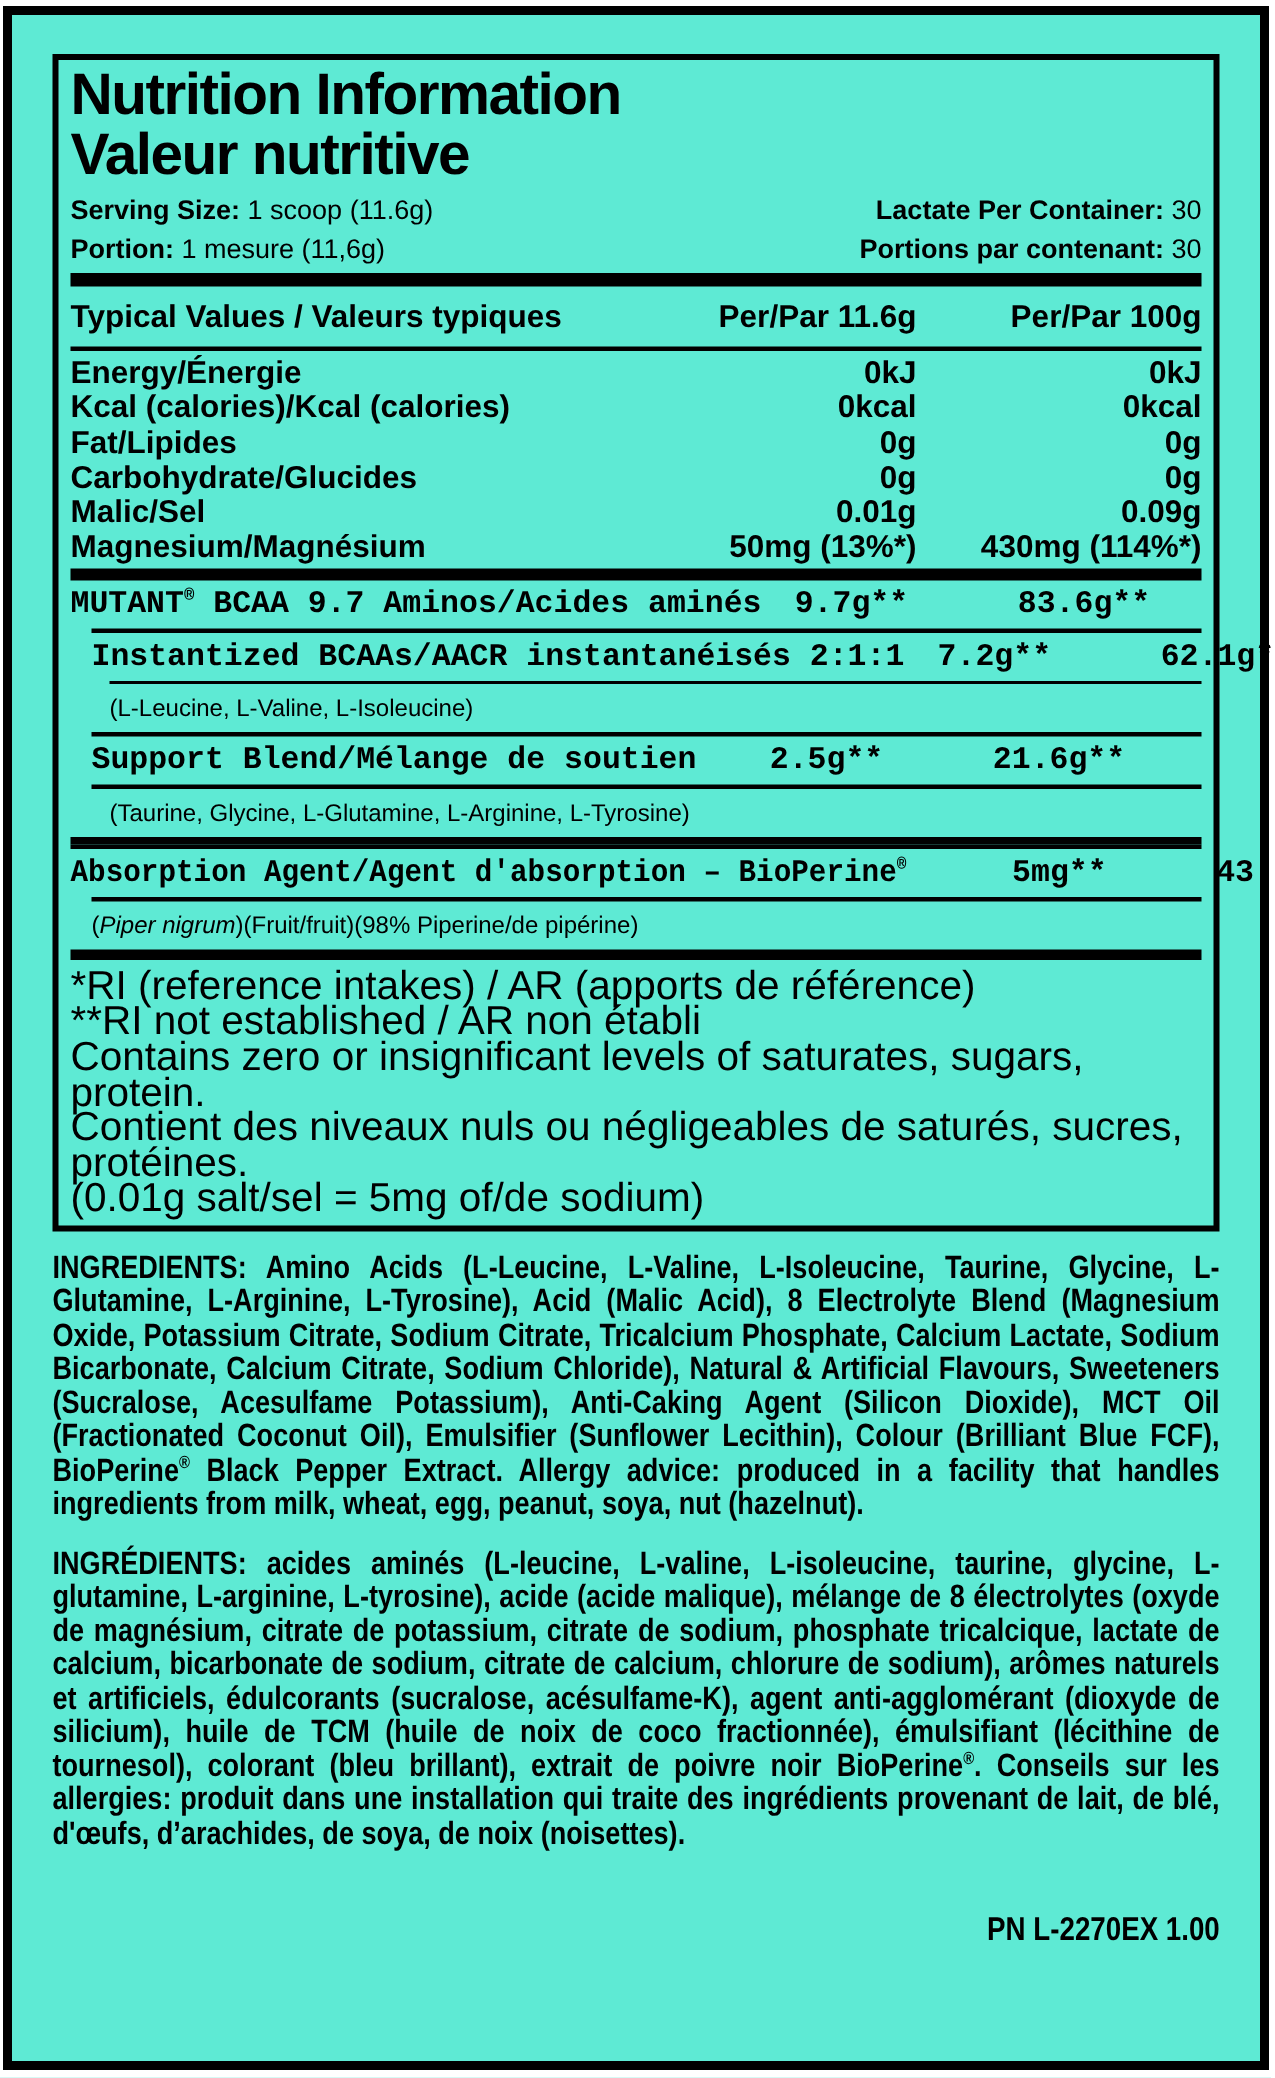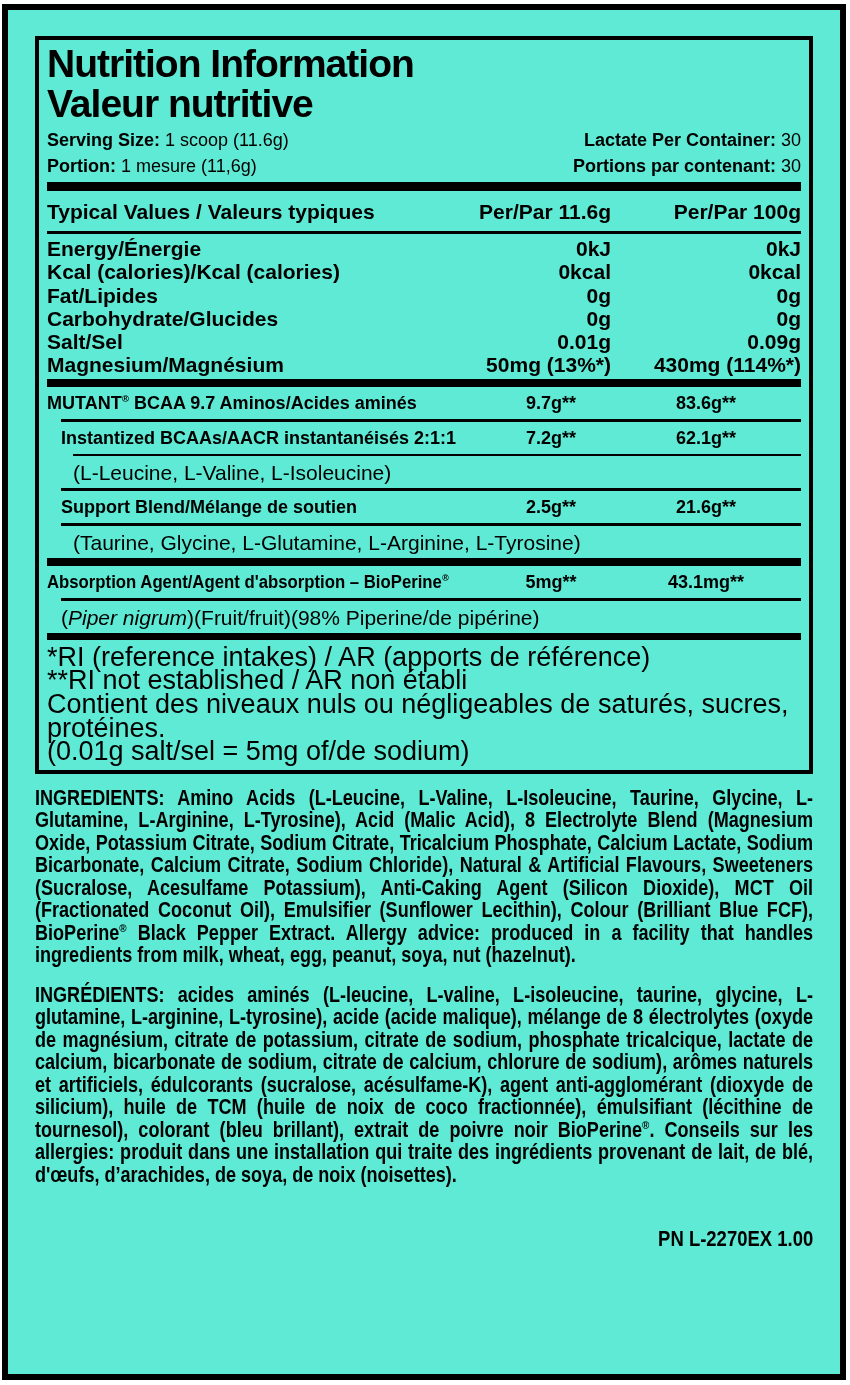--- a/index.html
+++ b/index.html
@@ -42,28 +42,29 @@
   .row {
     display: grid; grid-template-columns: 1fr 150px 190px;
     font-size: 21px; font-weight: bold;
   }
   .row .c1, .row .c2 { text-align: right; white-space: nowrap; }
   .header-row { padding: 9px 0 7px 0; }
   .vrows { padding: 3px 0 2px 0; }
   .vrows .row { line-height: 23.3px; }
   .srow {
     display: grid; grid-template-columns: 1fr 120px 190px;
-    font-size: 18px; font-weight: bold; line-height: 23px;
+    font-size: 21px; font-weight: bold; line-height: 23px;
     padding: 5px 0 4px 0;
+    font-family: Liberation Mono, monospace;
   }
   .srow .c1, .srow .c2 { text-align: center; white-space: nowrap; }
   .srow .lab { white-space: nowrap; }
   .squeeze { display: inline-block; transform: scaleX(0.93); transform-origin: 0 50%; white-space: nowrap; }
   .comp-row {
-    font-size: 21px; font-weight: normal; line-height: 23px;
+    font-size: 16px; font-weight: normal; line-height: 23px;
     padding: 5px 0 4px 0;
   }
   sup { font-size: 55%; vertical-align: super; line-height: 0; }
   .footnotes { font-size: 27px; line-height: 23.6px; padding-top: 6px; }
   
   .cond {
     width: 119.05%;
     transform: scaleX(0.84); transform-origin: 0 0;
   }
   .ing {
@@ -123,21 +124,21 @@
         <span>Fat/Lipides</span>
         <span class="c1">0g</span>
         <span class="c2">0g</span>
       </div>
       <div class="row">
         <span>Carbohydrate/Glucides</span>
         <span class="c1">0g</span>
         <span class="c2">0g</span>
       </div>
       <div class="row">
-        <span>Salt/Sel</span>
+        <span>Malic/Sel</span>
         <span class="c1">0.01g</span>
         <span class="c2">0.09g</span>
       </div>
       <div class="row">
         <span>Magnesium/Magnésium</span>
         <span class="c1">50mg (13%*)</span>
         <span class="c2">430mg (114%*)</span>
       </div>
     </div>
 
@@ -178,20 +179,21 @@
       <span class="c2">43.1mg**</span>
     </div>
     <div class="sep3 ind1"></div>
 
     <div class="comp-row ind1"><span>(</span><span class="it">Piper nigrum</span><span>)(Fruit/fruit)(98% Piperine/de pipérine)</span></div>
     <div class="bar bar-7"></div>
 
     <div class="footnotes">
       <div>*RI (reference intakes) / AR (apports de référence)</div>
       <div>**RI not established / AR non établi</div>
+      <div>Contains zero or insignificant levels of saturates, sugars, protein.</div>
       <div>Contient des niveaux nuls ou négligeables de saturés, sucres, protéines.</div>
       <div>(0.01g salt/sel = 5mg of/de sodium)</div>
     </div>
   </div>
 
   <div class="ing-en-wrap">
     <p class="ing cond"><span>INGREDIENTS: Amino Acids (L-Leucine, L-Valine, L-Isoleucine, Taurine, Glycine, L-Glutamine, L-Arginine, L-Tyrosine), Acid (Malic Acid), 8 Electrolyte Blend (Magnesium Oxide, Potassium Citrate, Sodium Citrate, Tricalcium Phosphate, Calcium Lactate, Sodium Bicarbonate, Calcium Citrate, Sodium Chloride), Natural &amp; Artificial Flavours, Sweeteners (Sucralose, Acesulfame Potassium), Anti-Caking Agent (Silicon Dioxide), MCT Oil (Fractionated Coconut Oil), Emulsifier (Sunflower Lecithin), Colour (Brilliant Blue FCF), BioPerine</span><sup>®</sup><span> Black Pepper Extract. Allergy advice: produced in a facility that handles ingredients from milk, wheat, egg, peanut, soya, nut (hazelnut).</span></p>
   </div>
 
   <div class="ing-fr-wrap">

